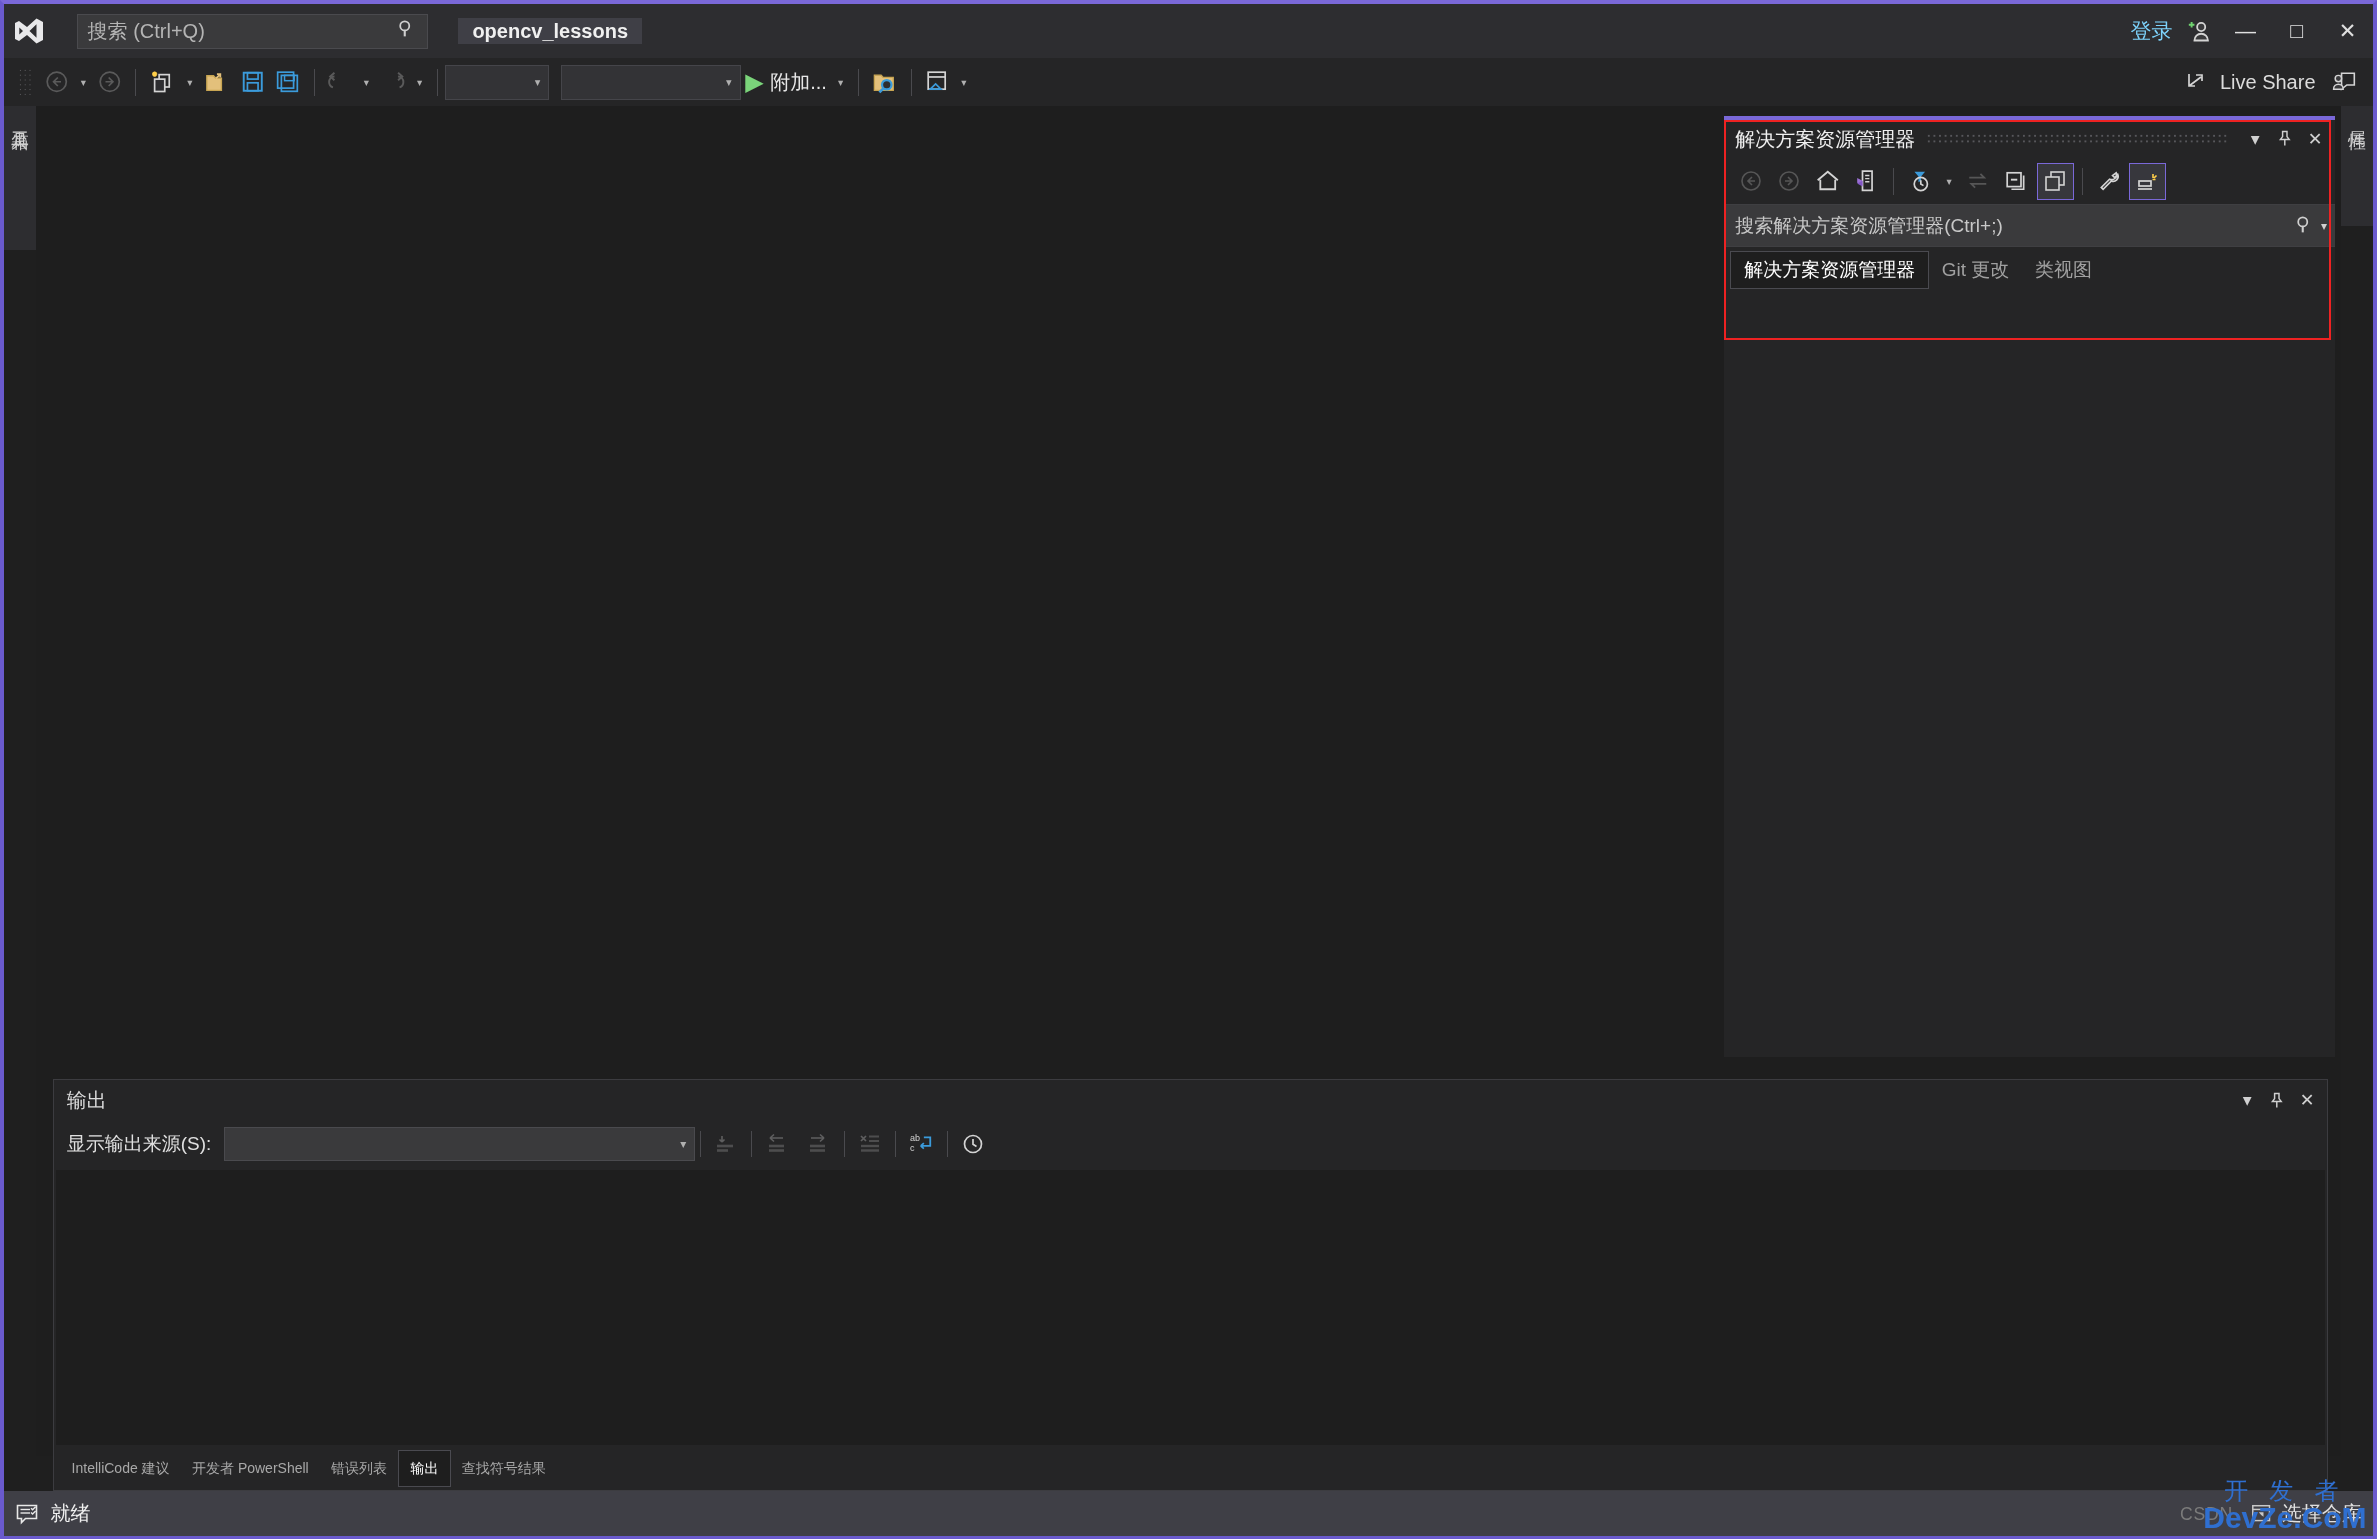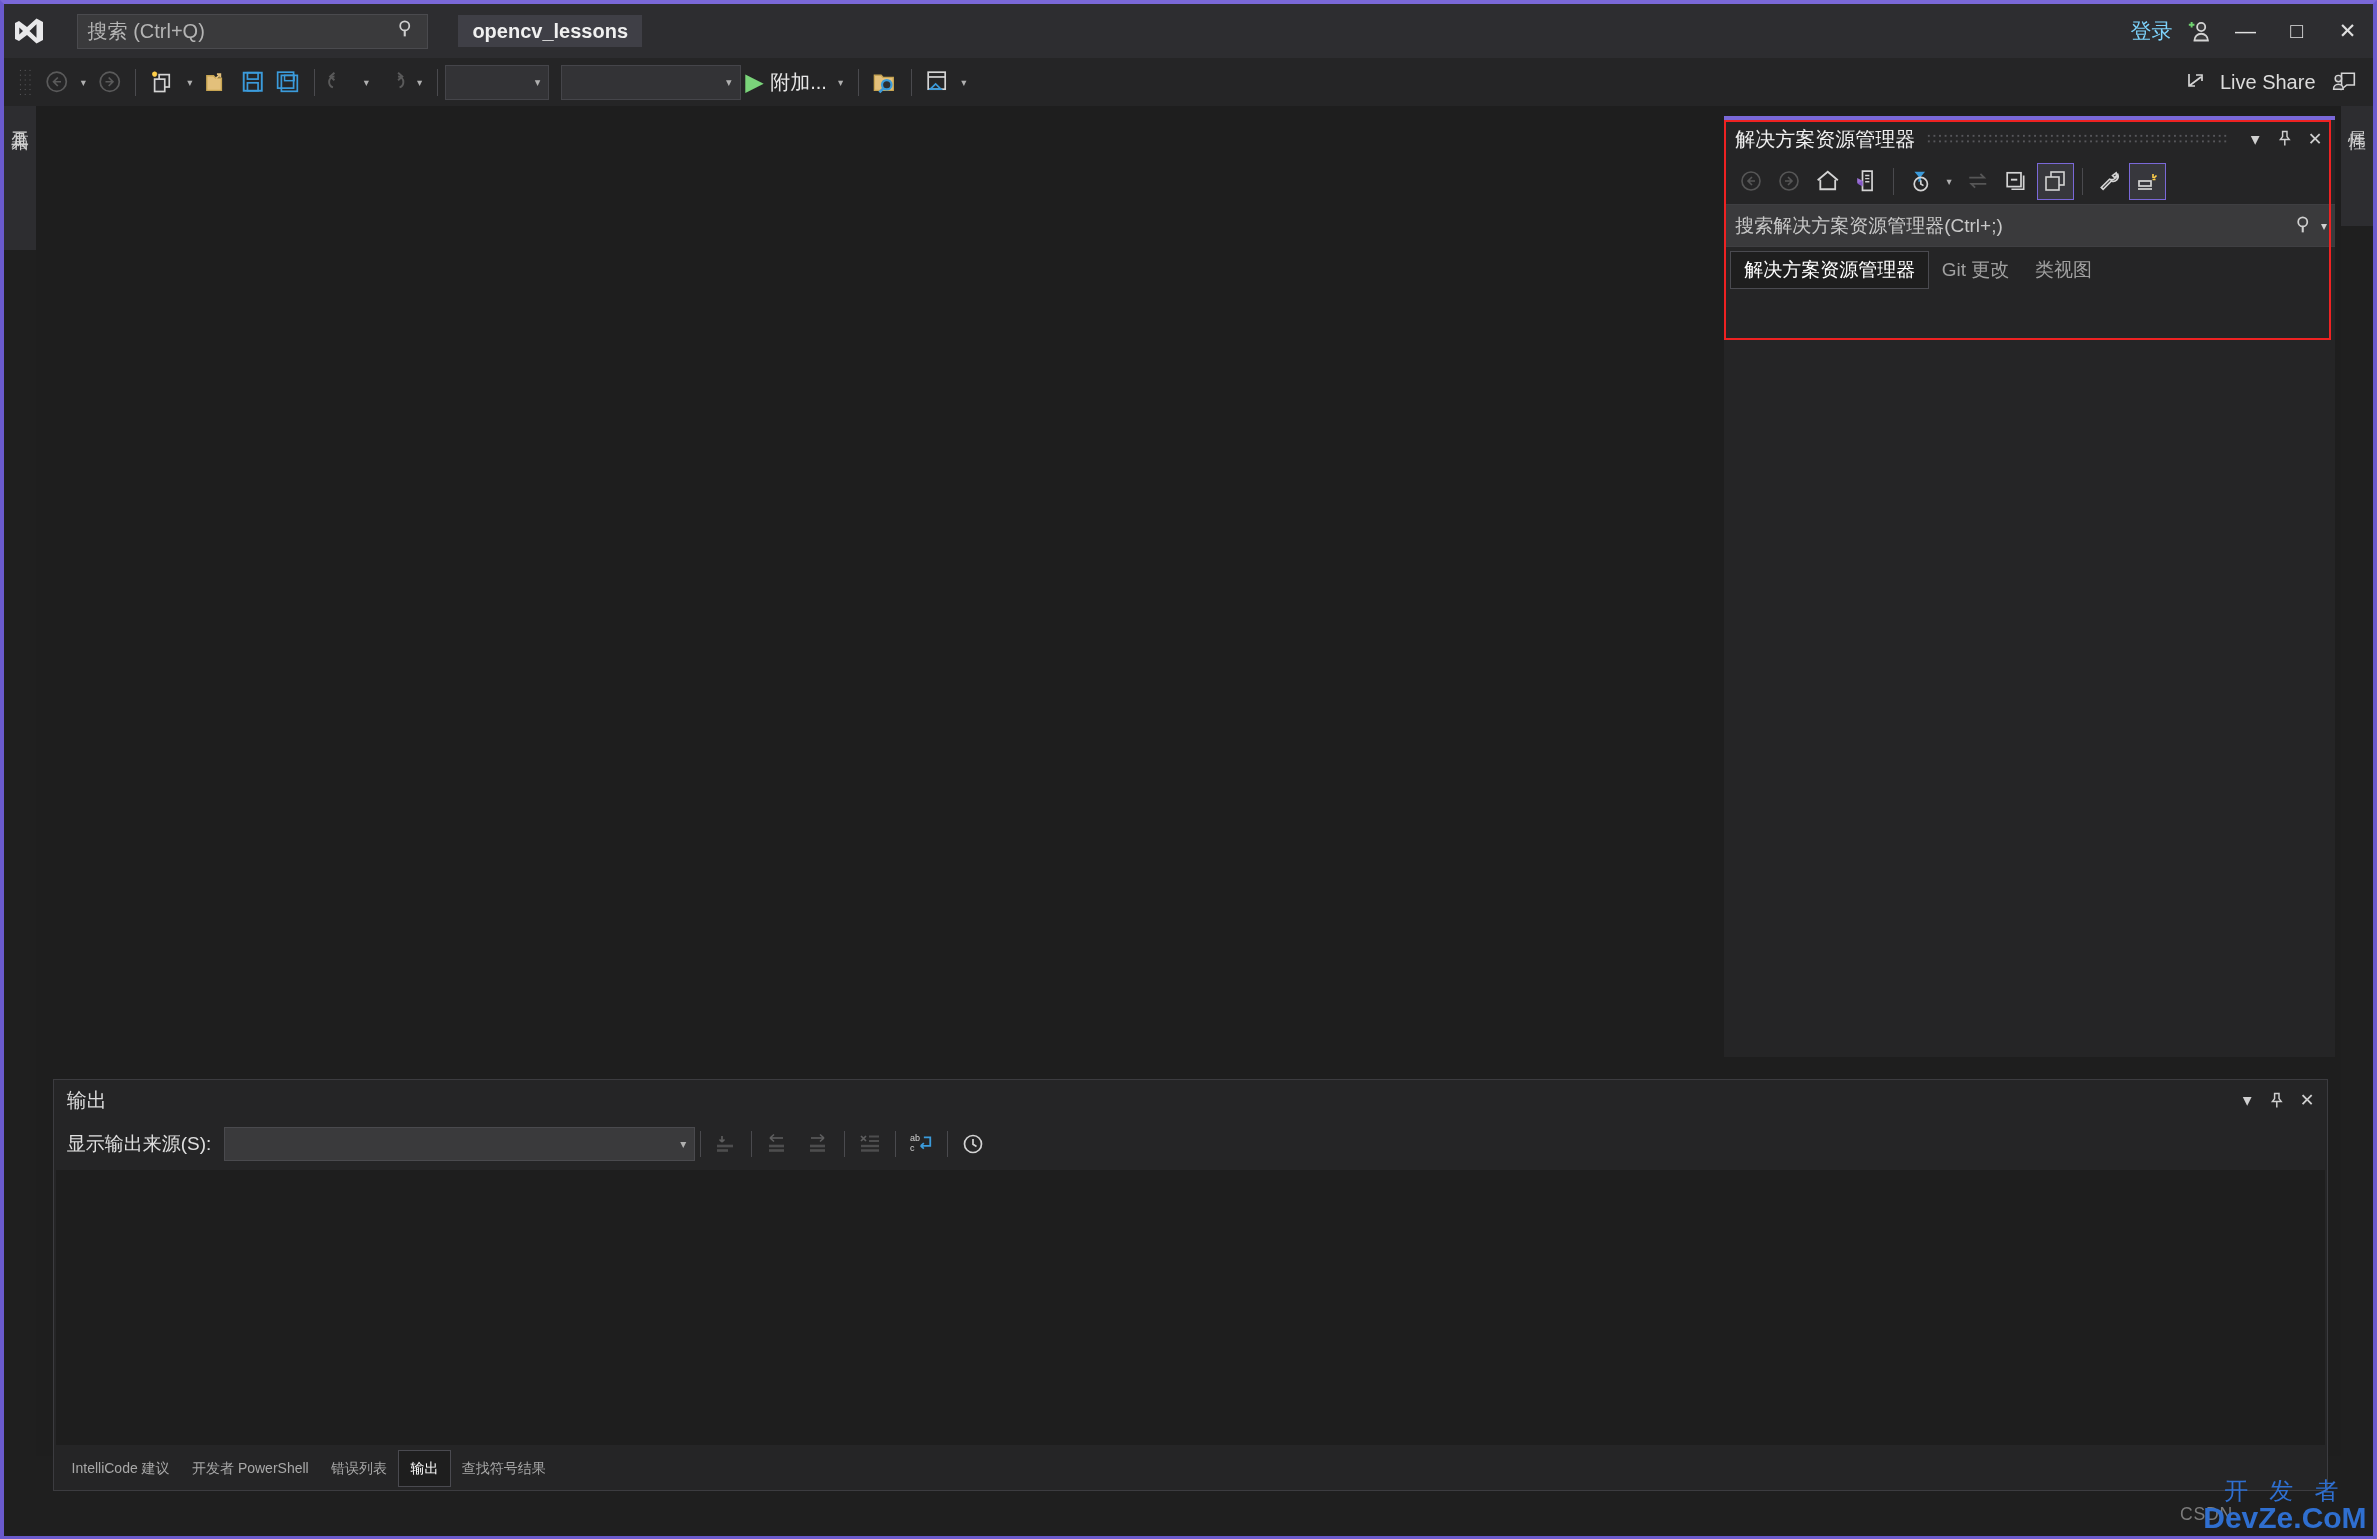--- a/index.html
+++ b/index.html
@@ -39,21 +39,21 @@
     cursor: default;
   }
   .search-box {
     margin-left: 24px; width: 351px; height: 35px;
     background: #3a3a3c; border: 0.8px solid #4a4a4e;
     display: flex; align-items: center; padding: 0 9.6px;
   }
   .search-box .ph { flex: 1; color: #b4b4b4; font-size: 20px; }
   .search-box .mag { color: #cfcfcf; font-size: 21px; }
   .proj-pill {
-    margin-left: 30px; height: 32px; background: #3f3f46;
+    margin-left: 30px; height: 26px; background: #3f3f46;
     display: flex; align-items: center; padding: 0 14.4px;
     color: #f0f0f0; font-size: 20px; font-weight: bold;
   }
   .tb-right {
     margin-left: auto; display: flex; align-items: center; height: 54px;
   }
   .signin { color: #7dd3fc; font-size: 21px; padding: 0 6.4px; text-align: center; }
   .signin-icon { width: 41px; height: 54px; display: flex; align-items: center; justify-content: center; }
   .wbtn {
     width: 51px; height: 54px; display: flex; align-items: center; justify-content: center;
@@ -565,20 +565,43 @@
 
     <div class="out-tabs">
       <div class="out-tab">IntelliCode 建议</div>
       <div class="out-tab">开发者 PowerShell</div>
       <div class="out-tab">错误列表</div>
       <div class="out-tab active">输出</div>
       <div class="out-tab">查找符号结果</div>
     </div>
   </div>
 
+  <div class="statusbar">
+    <div class="st-left">
+      <span class="st-icon">
+        <svg width="24" height="24" viewBox="0 0 24 24">
+          <path d="M2.5 3.5h19v13h-11l-4 4v-4h-4z" fill="none" stroke="#e8e8e8" stroke-width="1.6"></path>
+          <line x1="5.5" y1="7.5" x2="15" y2="7.5" stroke="#e8e8e8" stroke-width="1.4"></line>
+          <line x1="5.5" y1="11" x2="15" y2="11" stroke="#e8e8e8" stroke-width="1.4"></line>
+          <path d="M16 6.2l1.6 1.6 3-3M16 10.5l1.6 1.6 3-3" fill="none" stroke="#e8e8e8" stroke-width="1.4"></path>
+        </svg>
+      </span>
+      <span>就绪</span>
+    </div>
+    <div class="st-right">
+      <span class="st-icon">
+        <svg width="22.3" height="22.3" viewBox="0 0 24 24">
+          <rect x="3" y="4" width="18" height="16" fill="none" stroke="#c8c8c8" stroke-width="1.6"></rect>
+          <line x1="3" y1="8" x2="21" y2="8" stroke="#c8c8c8" stroke-width="1.6"></line>
+          <path d="M9.5 11h5v5l-2.5-2z" fill="#c8c8c8"></path>
+        </svg>
+      </span>
+      <span>选择仓库</span>
+    </div>
+  </div>
 
   <div class="wm-ghost">CSDN</div>
 
   <div class="watermark">
     <span class="w1">开 发 者</span>
     <span class="w2">DevZe.CoM</span>
   </div>
 
 </div>
 

